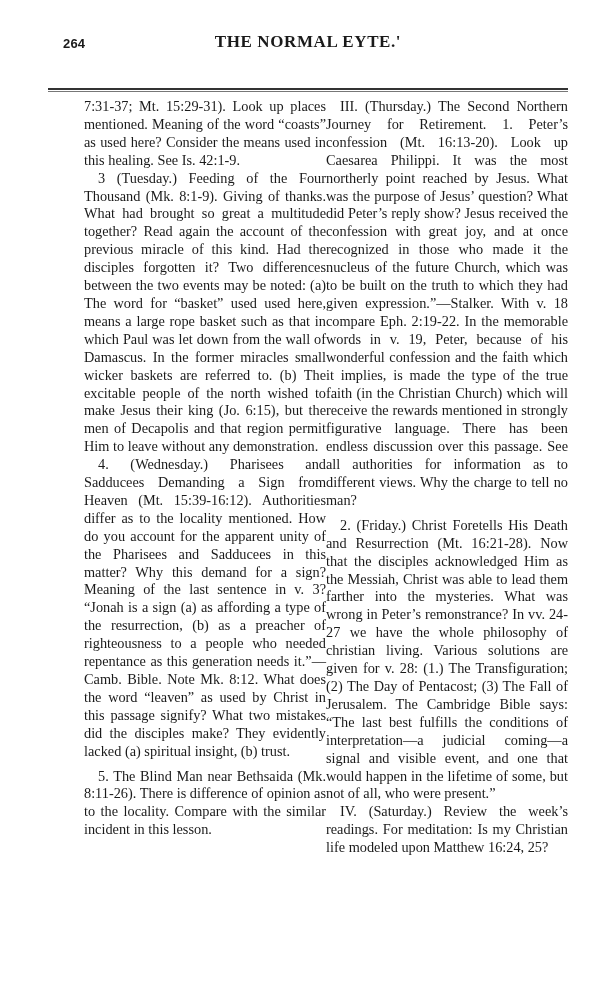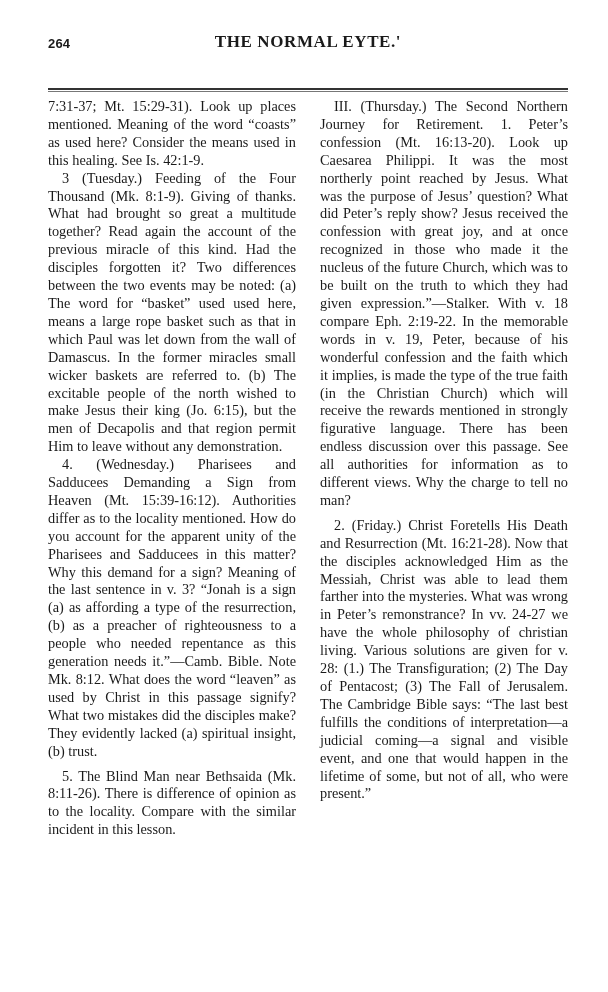--- a/index.html
+++ b/index.html
@@ -20,21 +20,21 @@
       left: 48px;
       top: 26px;
       width: 520px;
     }
     .header {
       position: relative;
       height: 28px;
     }
     .page-number {
       position: absolute;
-      left: 0;
+      left: 15px;
       top: 10px;
       font-family: "Liberation Sans", "DejaVu Sans", sans-serif;
       font-weight: bold;
       font-size: 13px;
       letter-spacing: 0.2px;
     }
     .running-title {
       position: absolute;
       left: 0;
       right: 0;
@@ -49,20 +49,21 @@
       height: 0;
       border-top: 2px solid #333;
       border-bottom: 1px solid #777;
       margin-top: 34px;
       padding-top: 1px;
     }
     .columns {
       display: flex;
       justify-content: space-between;
       margin-top: 6px;
+      margin-left: 36px;
     }
     .col {
       width: 248px;
       font-size: 14.3px;
       line-height: 17.9px;
       text-align: justify;
       hyphens: none;
     }
     .col p {
       margin: 0;
@@ -88,15 +89,16 @@
   <div class="columns">
     <div class="col">
       <p class="cont">7:31-37; Mt. 15:29-31). Look up places mentioned. Meaning of the word “coasts” as used here? Consider the means used in this healing. See Is. 42:1-9.</p>
       <p>3 (Tuesday.) Feeding of the Four Thousand (Mk. 8:1-9). Giving of thanks. What had brought so great a multitude together? Read again the account of the previous miracle of this kind. Had the disciples forgotten it? Two differences between the two events may be noted: (a) The word for “basket” used used here, means a large rope basket such as that in which Paul was let down from the wall of Damascus. In the former miracles small wicker baskets are referred to. (b) The excitable people of the north wished to make Jesus their king (Jo. 6:15), but the men of Decapolis and that region permit Him to leave without any demonstration.</p>
       <p>4. (Wednesday.) Pharisees and Sadducees Demanding a Sign from Heaven (Mt. 15:39-16:12). Authorities differ as to the locality mentioned. How do you account for the apparent unity of the Pharisees and Sadducees in this matter? Why this demand for a sign? Meaning of the last sentence in v. 3? “Jonah is a sign (a) as affording a type of the resurrection, (b) as a preacher of righteousness to a people who needed repentance as this generation needs it.”—Camb. Bible. Note Mk. 8:12. What does the word “leaven” as used by Christ in this passage signify? What two mistakes did the disciples make? They evidently lacked (a) spiritual insight, (b) trust.</p>
       <p class="gap">5. The Blind Man near Bethsaida (Mk. 8:11-26). There is difference of opinion as to the locality. Compare with the similar incident in this lesson.</p>
     </div>
     <div class="col">
       <p>III. (Thursday.) The Second Northern Journey for Retirement. 1. Peter’s confession (Mt. 16:13-20). Look up Caesarea Philippi. It was the most northerly point reached by Jesus. What was the purpose of Jesus’ question? What did Peter’s reply show? Jesus received the confession with great joy, and at once recognized in those who made it the nucleus of the future Church, which was to be built on the truth to which they had given expression.”—Stalker. With v. 18 compare Eph. 2:19-22. In the memorable words in v. 19, Peter, because of his wonderful confession and the faith which it implies, is made the type of the true faith (in the Christian Church) which will receive the rewards mentioned in strongly figurative language. There has been endless discussion over this passage. See all authorities for information as to different views. Why the charge to tell no man?</p>
       <p class="gap">2. (Friday.) Christ Foretells His Death and Resurrection (Mt. 16:21-28). Now that the disciples acknowledged Him as the Messiah, Christ was able to lead them farther into the mysteries. What was wrong in Peter’s remonstrance? In vv. 24-27 we have the whole philosophy of christian living. Various solutions are given for v. 28: (1.) The Transfiguration; (2) The Day of Pentacost; (3) The Fall of Jerusalem. The Cambridge Bible says: “The last best fulfills the conditions of interpretation—a judicial coming—a signal and visible event, and one that would happen in the lifetime of some, but not of all, who were present.”</p>
+      <p>IV. (Saturday.) Review the week’s readings. For meditation: Is my Christian life modeled upon Matthew 16:24, 25?</p>
     </div>
   </div>
 </div>
 
 </body></html>

